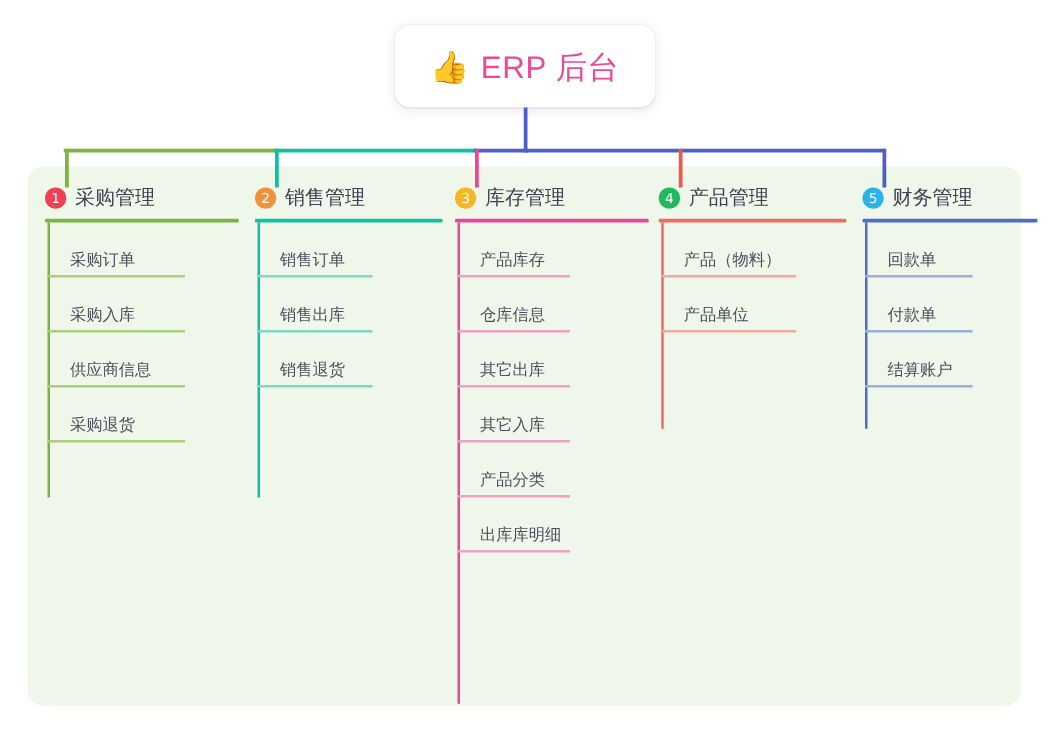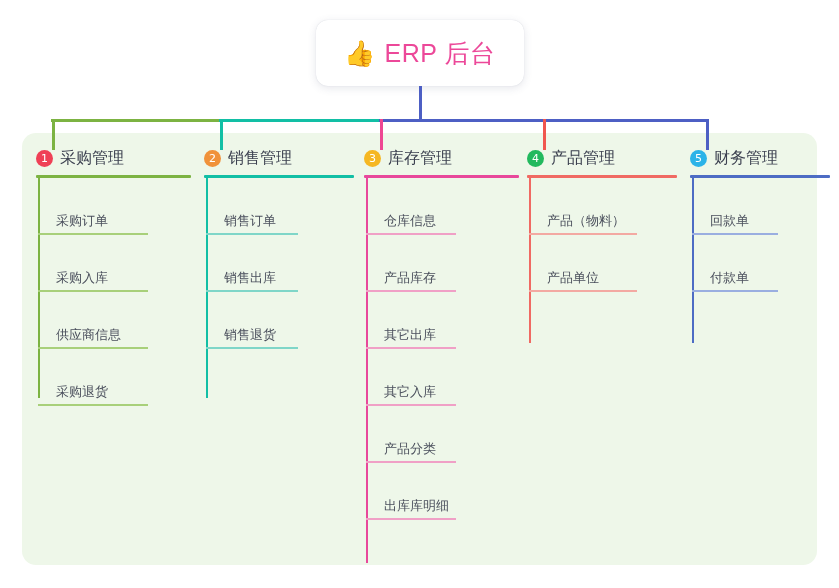--- a/index.html
+++ b/index.html
@@ -102,21 +102,21 @@
     padding-top: 0;
   }
   .spine {
     position: absolute;
     left: 16px;
     top: 0;
     width: 2px;
   }
   .item {
     position: relative;
-    height: 57px;
+    height: 44px;
     display: flex;
     align-items: flex-end;
     padding-left: 34px;
     padding-bottom: 6px;
   }
   .item-label {
     font-size: 13px;
     color: #4a4f5c;
     white-space: nowrap;
     line-height: 16px;
@@ -203,25 +203,25 @@
       </div>
       <div class="col" style="left: 350px;">
         <div class="col-head">
           <span class="badge" style="background: rgb(245, 183, 34);">3</span>
           <span class="col-title">库存管理</span>
         </div>
         <div class="head-rule" style="width: 155px; margin-left: 14px; background: rgb(232, 72, 155);"></div>
         <div class="items">
           <div class="spine" style="background: rgb(232, 72, 155); height: 385px;"></div>
           <div class="item">
+            <span class="item-label">产品库存</span>
+            <div class="item-rule" style="width: 90px; background: rgb(240, 160, 198);"></div>
+          </div>
+          <div class="item">
             <span class="item-label">仓库信息</span>
-            <div class="item-rule" style="width: 90px; background: rgb(240, 160, 198);"></div>
-          </div>
-          <div class="item">
-            <span class="item-label">产品库存</span>
             <div class="item-rule" style="width: 90px; background: rgb(240, 160, 198);"></div>
           </div>
           <div class="item">
             <span class="item-label">其它出库</span>
             <div class="item-rule" style="width: 90px; background: rgb(240, 160, 198);"></div>
           </div>
           <div class="item">
             <span class="item-label">其它入库</span>
             <div class="item-rule" style="width: 90px; background: rgb(240, 160, 198);"></div>
           </div>
@@ -262,17 +262,21 @@
         <div class="items">
           <div class="spine" style="background: rgb(77, 108, 196); height: 165px;"></div>
           <div class="item">
             <span class="item-label">回款单</span>
             <div class="item-rule" style="width: 86px; background: rgb(154, 174, 224);"></div>
           </div>
           <div class="item">
             <span class="item-label">付款单</span>
             <div class="item-rule" style="width: 86px; background: rgb(154, 174, 224);"></div>
           </div>
+          <div class="item">
+            <span class="item-label">结算账户</span>
+            <div class="item-rule" style="width: 86px; background: rgb(154, 174, 224);"></div>
+          </div>
         </div>
       </div>
     </div>
 
 </div>
 
 </body></html>

